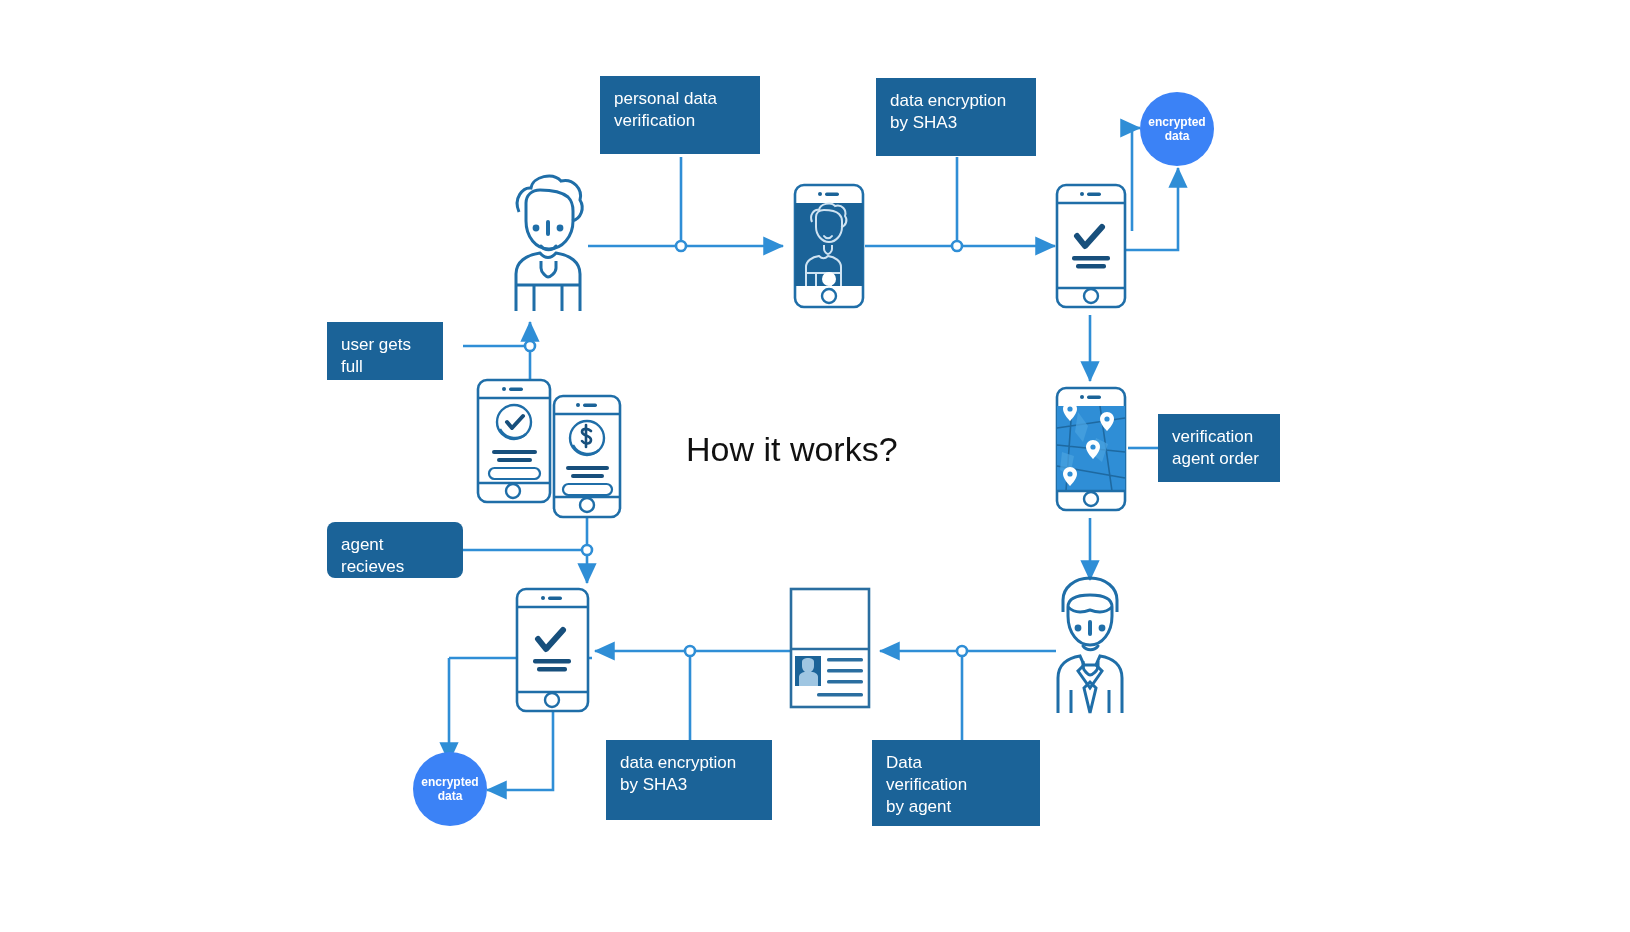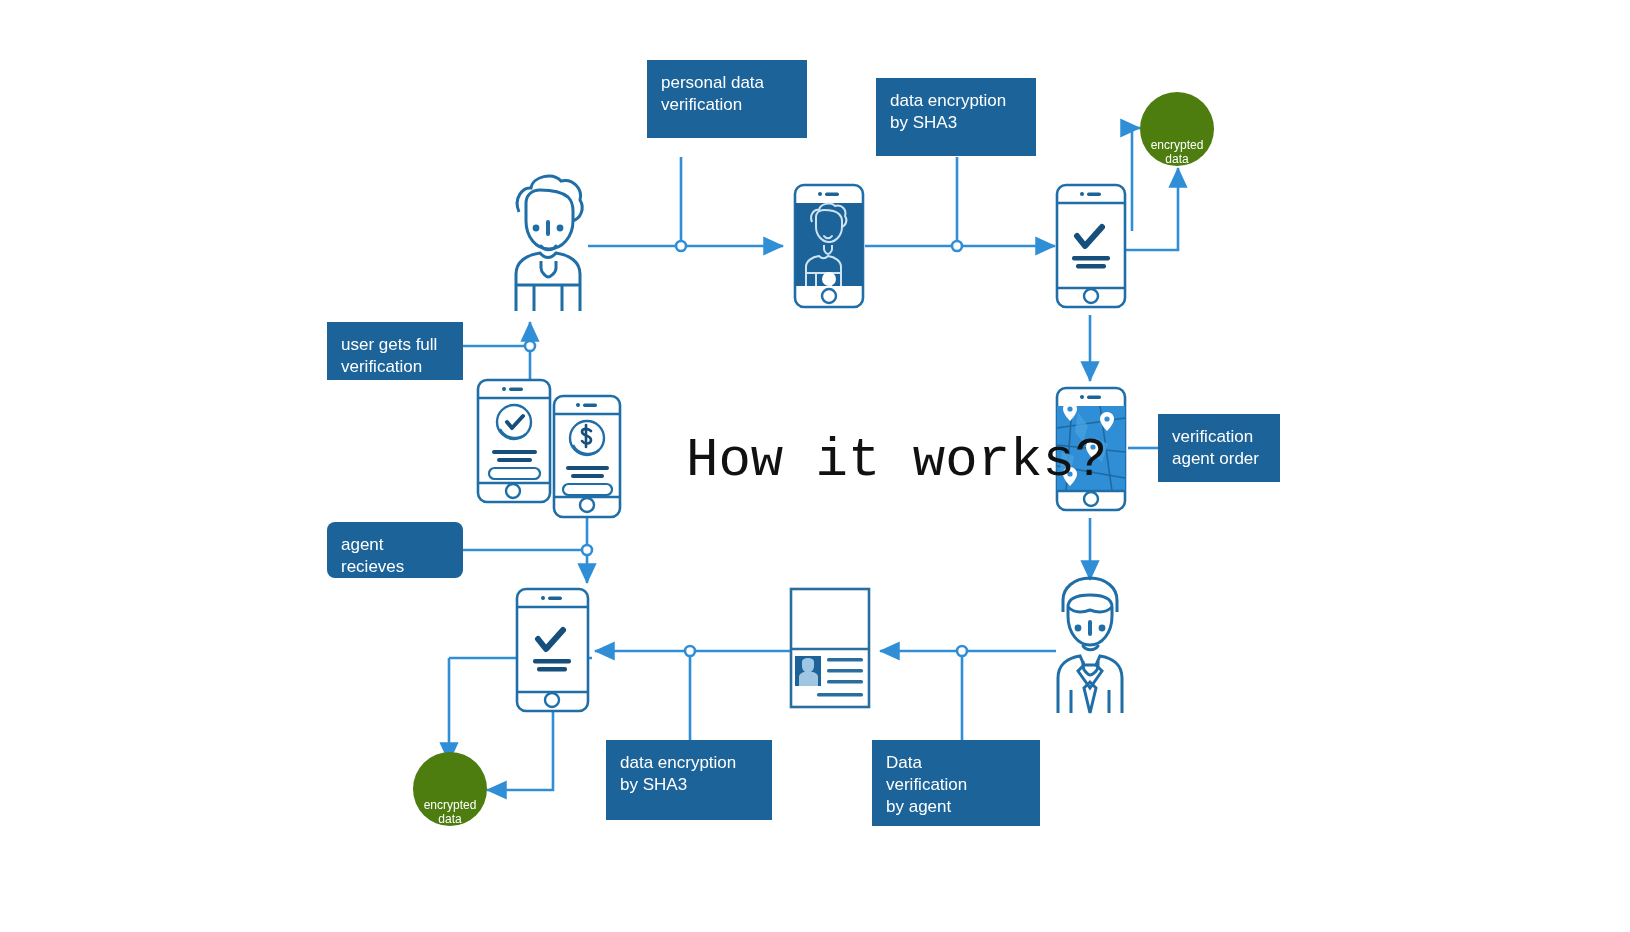--- a/index.html
+++ b/index.html
@@ -2,24 +2,24 @@
 <html><head>
 <meta charset="utf-8">
 <style>
   html,body{margin:0;padding:0;background:#ffffff;}
   body{width:1630px;height:932px;overflow:hidden;font-family:"Liberation Sans","DejaVu Sans",sans-serif;}
   #stage{position:relative;width:1630px;height:932px;background:#ffffff;}
   #svgroot{position:absolute;left:0;top:0;width:1630px;height:932px;}
   .lbl{position:absolute;background:#1b6398;color:#ffffff;font-size:17px;line-height:22px;
        padding:12px 14px 12px 14px;box-sizing:border-box;font-family:"Liberation Sans",sans-serif;}
   .lbl span{display:block;white-space:pre-line;}
-  .circ{position:absolute;border-radius:50%;background:#4d7c0f;color:#fff;display:flex;
-        align-items:flex-end;justify-content:center;text-align:center;font-size:12px;line-height:14px;
-        font-family:"Liberation Sans",sans-serif;}
-  #title{position:absolute;color:#111111;font-size:54px;font-family:Liberation Mono, monospace;
+  .circ{position:absolute;border-radius:50%;background:#3b82f6;color:#fff;display:flex;
+        align-items:center;justify-content:center;text-align:center;font-size:12px;line-height:14px;
+        font-family:"Liberation Sans",sans-serif;font-weight:bold;}
+  #title{position:absolute;color:#111111;font-size:34px;font-family:Liberation Sans, sans-serif;
          white-space:nowrap;letter-spacing:0px;}
 </style>
 </head>
 <body>
 
 <div id="stage">
 
   <svg id="svgroot" viewBox="0 0 1630 932">
     <defs>
       <marker id="arr" markerWidth="9" markerHeight="9" refX="7.6" refY="4.3" orient="auto" markerUnits="strokeWidth">
@@ -217,21 +217,21 @@
       <circle cx="587" cy="438" r="17" fill="none" stroke="#1f6ea8" stroke-width="2.4"></circle>
       <path d="M573,445 a17,17 0 0 0 26,5" fill="none" stroke="#1f6ea8" stroke-width="2.4"></path>
       <path d="M591,431 c-3,-3 -9,-3 -9,1 c0,4 9,3 9,8 c0,4 -6,5 -9,1" fill="none" stroke="#174f7c" stroke-width="2.6" stroke-linecap="round"></path>
       <path d="M586,425 l0,22" stroke="#174f7c" stroke-width="2.6" stroke-linecap="round"></path>
       <rect x="566" y="466" width="43" height="4" rx="2" fill="#174f7c"></rect>
       <rect x="571" y="474" width="33" height="4" rx="2" fill="#174f7c"></rect>
       <rect x="563" y="484" width="49" height="11" rx="5.5" fill="none" stroke="#1f6ea8" stroke-width="2.2"></rect>
     </g>
   </svg>
 
-  <div class="lbl" style="left:600px;top:60px;width:160px;height:78px;margin-left:47px;">
+  <div class="lbl" style="left:600px;top:76px;width:160px;height:78px;">
     <span>personal data
 verification</span>
   </div>
 
   <div class="lbl" style="left:876px;top:78px;width:160px;height:78px;">
     <span>data encryption
 by SHA3</span>
   </div>
 
   <div class="lbl" style="left:1158px;top:414px;width:122px;height:68px;">
@@ -248,21 +248,21 @@
   <div class="lbl" style="left:606px;top:740px;width:166px;height:80px;">
     <span>data encryption
 by SHA3</span>
   </div>
 
   <div class="lbl" style="left:327px;top:522px;width:136px;height:56px;border-radius:8px;">
     <span>agent recieves
 reward</span>
   </div>
 
-  <div class="lbl" style="left:327px;top:322px;width:136px;height:58px;">
+  <div class="lbl" style="left:327px;top:322px;width:116px;height:58px;">
     <span>user gets full
 verification</span>
   </div>
 
   <div class="circ" style="left:1140px;top:92px;width:74px;height:74px;">
     <span style="white-space:pre-line;">encrypted
 data</span>
   </div>
 
   <div class="circ" style="left:413px;top:752px;width:74px;height:74px;">

